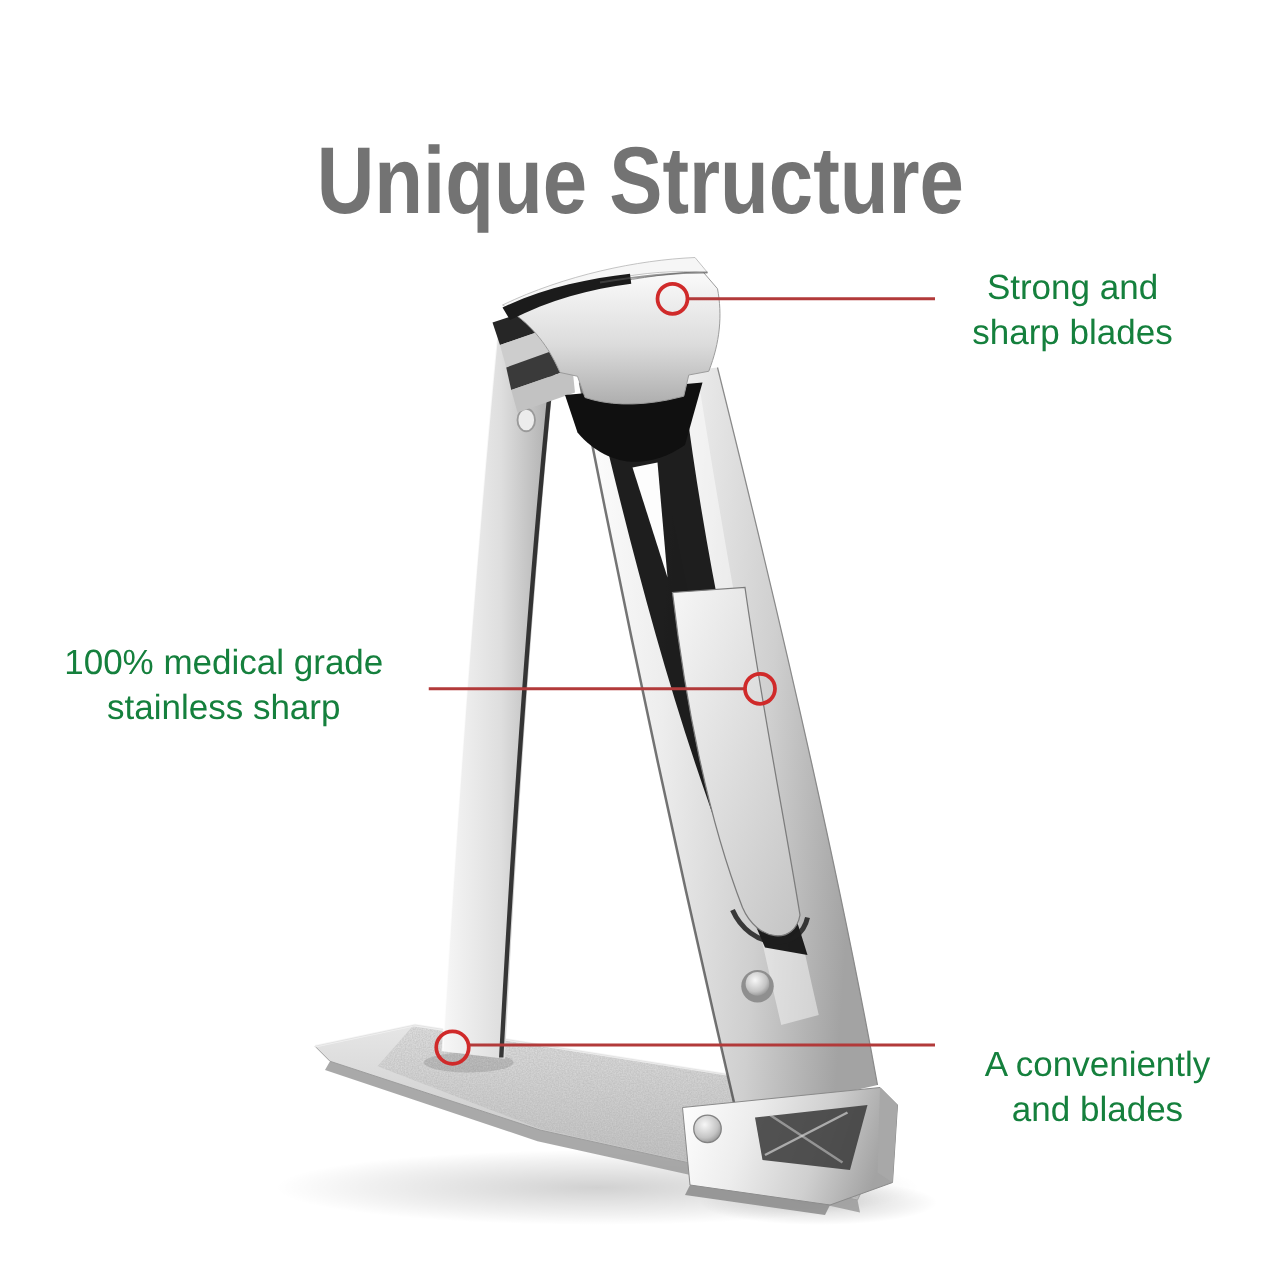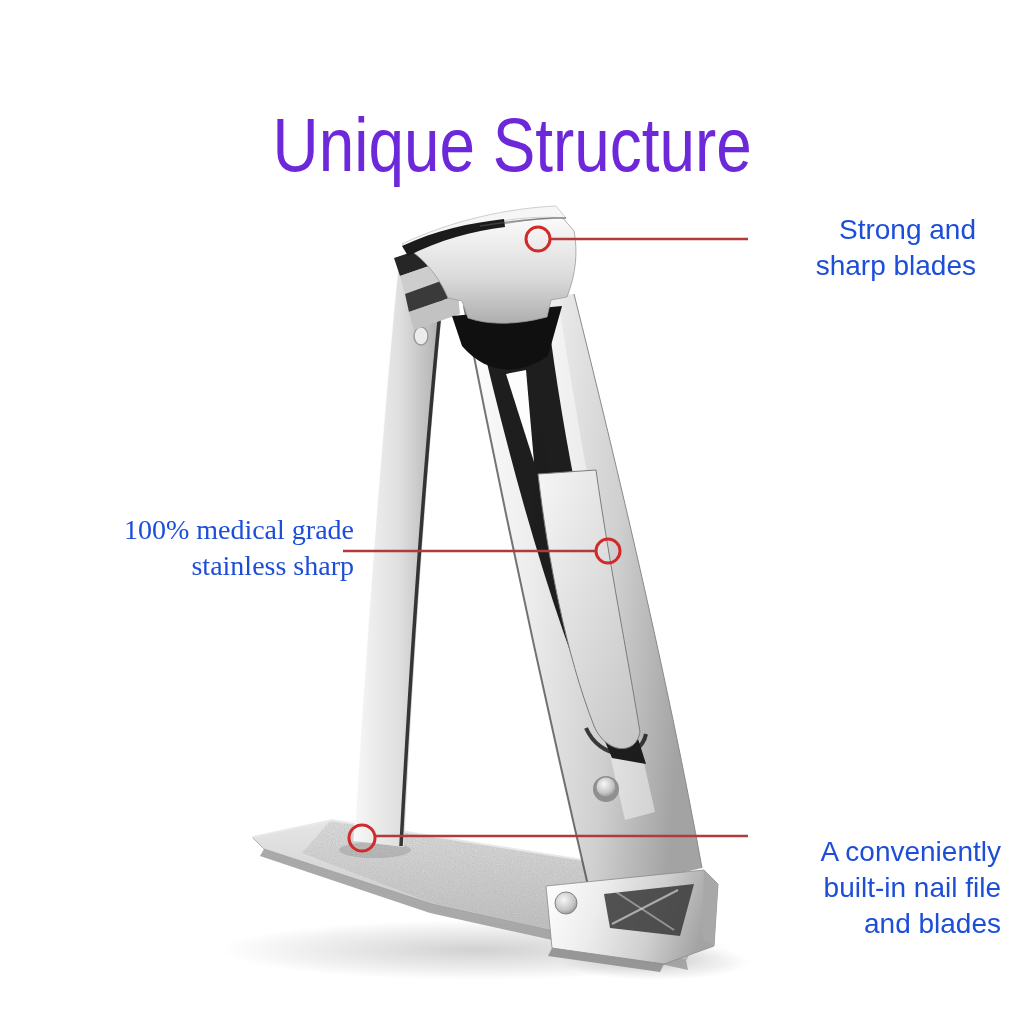--- a/index.html
+++ b/index.html
@@ -4,30 +4,30 @@
 <style>
   html,body{margin:0;padding:0;}
   body{
     width:1024px;height:1024px;position:relative;overflow:hidden;
     background:#ffffff;
     font-family:"Liberation Sans", sans-serif;
   }
   .title{
     position:absolute;top:52px;left:0;width:1024px;
     text-align:center;white-space:nowrap;
-    font-size:76px;font-weight:normal;color:#6d28d9;line-height:1.1;
+    font-size:76px;font-weight:bold;color:#737373;line-height:1.1;
   }
   .title span{display:inline-block;transform:scaleX(.84);transform-origin:center;}
   .callout{
-    position:absolute;text-align:right;color:#1d4ed8;
+    position:absolute;text-align:center;color:#15803d;
     font-size:28px;line-height:36px;font-weight:400;
   }
   .callout span{display:block;white-space:nowrap;}
   .co-blades{left:740px;top:212px;width:236px;}
-  .co-steel{left:38px;top:512px;width:316px;font-family:Liberation Serif, serif;}
+  .co-steel{left:21px;top:512px;width:316px;}
   .co-file{left:755px;top:788px;width:246px;margin-top:46px;}
   .stage{position:absolute;left:0;top:0;width:1024px;height:1024px;}
 </style>
 </head>
 <body>
 
 <h1 class="title"><span>Unique Structure</span></h1>
 
 <svg class="stage" viewBox="0 0 1024 1024" xmlns="http://www.w3.org/2000/svg">
   <defs>
@@ -144,15 +144,14 @@
   <span>sharp blades</span>
 </div>
 
 <div class="callout co-steel">
   <span>100% medical grade</span>
   <span>stainless sharp</span>
 </div>
 
 <div class="callout co-file">
   <span>A conveniently</span>
-  <span>built-in nail file</span>
   <span>and blades</span>
 </div>
 
 </body></html>

